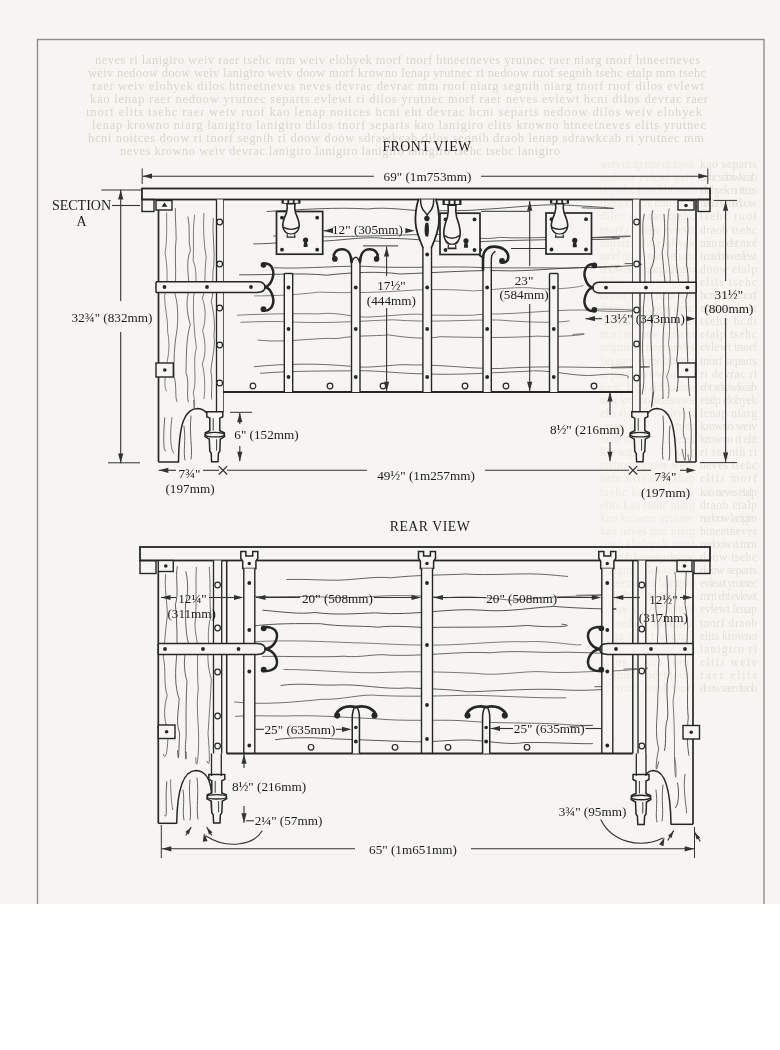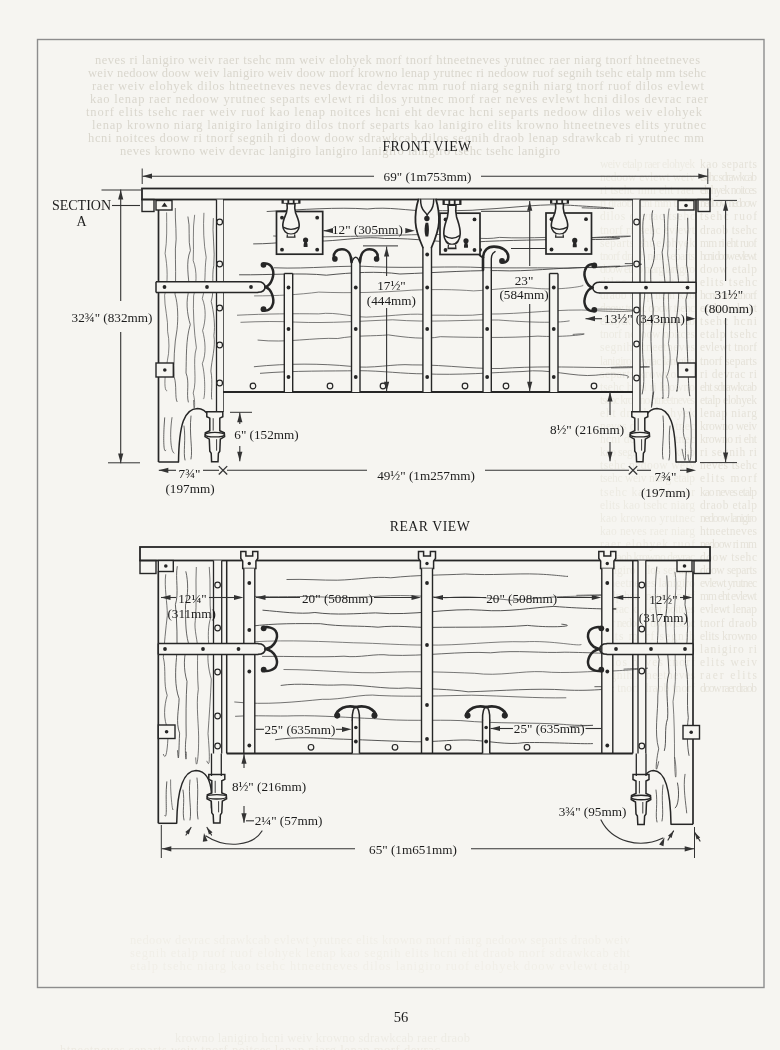--- a/index.html
+++ b/index.html
@@ -1,15 +1,15 @@
 <!DOCTYPE html>
 <html><head><meta charset="utf-8">
 <style>
 html,body{margin:0;padding:0;}
-#page{position:relative;width:780px;height:1050px;overflow:hidden;background:#f6f5f1;text-align:center;}
+#page{position:relative;width:780px;height:904px;overflow:hidden;background:#f6f5f1;text-align:center;}
 </style></head>
 <body>
 <div id="page">
 <svg width="780" height="1050" viewBox="0 0 780 1050">
 <defs>
 <filter id="blur1" x="-5%" y="-5%" width="110%" height="110%">
           <feGaussianBlur stdDeviation="0.75"></feGaussianBlur>
         </filter>
 </defs>
 <rect width="780" height="1050" fill="#f6f5f1"></rect>

